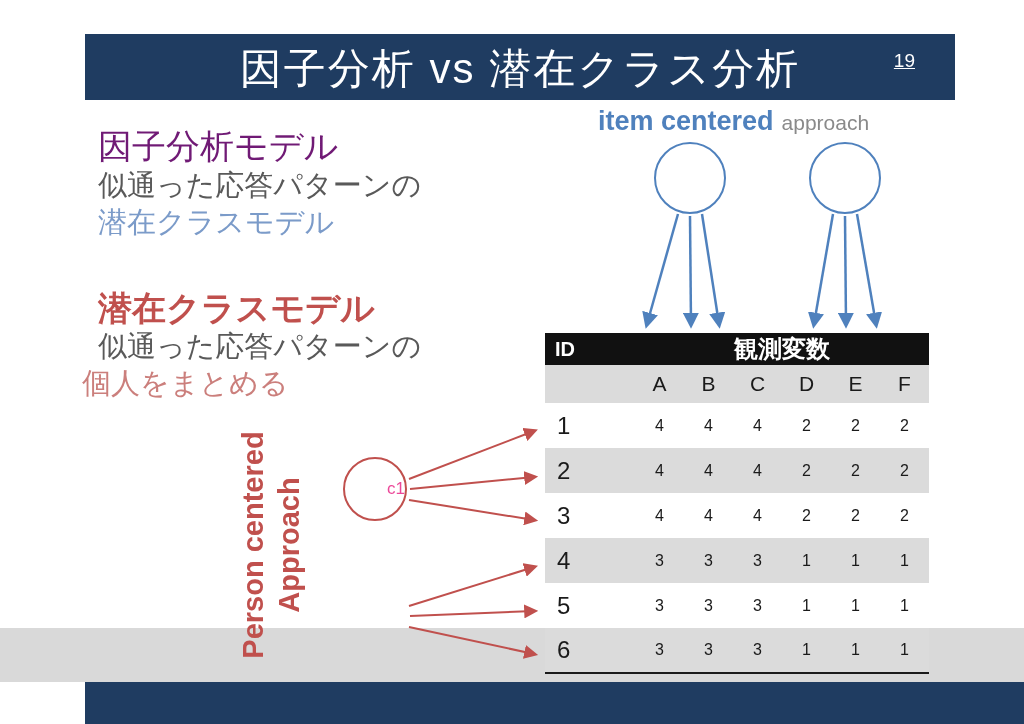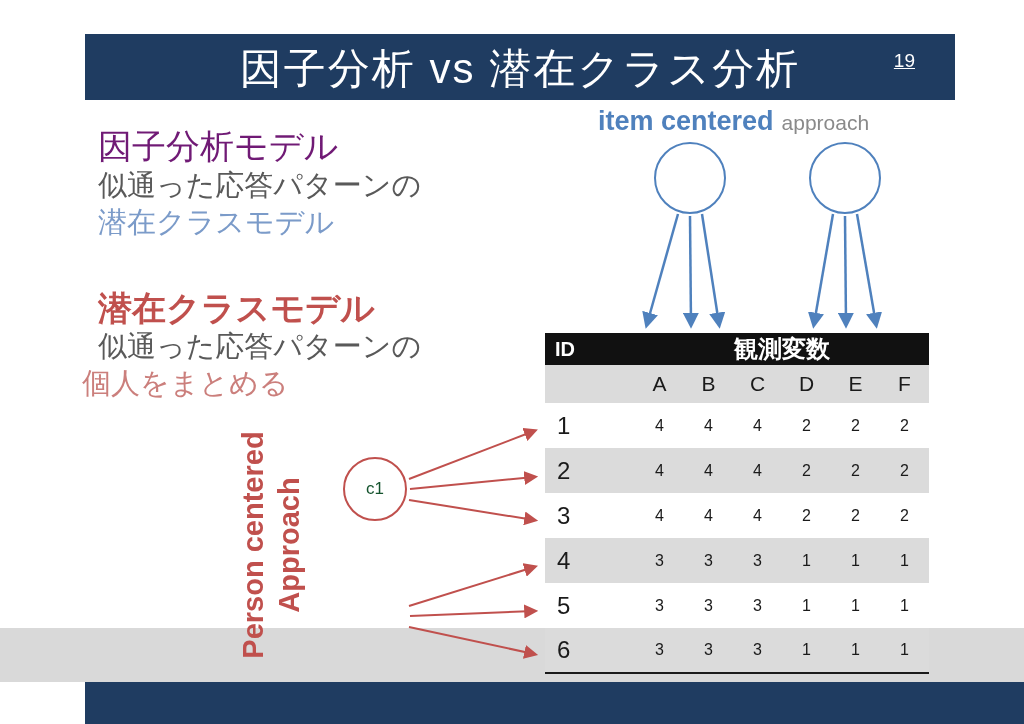--- a/index.html
+++ b/index.html
@@ -37,21 +37,21 @@
     color:#C0504D; font-weight:bold; font-size:29px; line-height:1.25; z-index:2; }
 
   
   .latent-circle { position:absolute; width:72px; height:72px; border:2px solid #4F81BD;
     border-radius:50%; background:#fff; z-index:3; }
   .latent-circle.c-left  { left:654px; top:142px; }
   .latent-circle.c-right { left:809px; top:142px; }
 
   .class-circle { position:absolute; width:64px; height:64px; border:2px solid #C0504D;
     border-radius:50%; background:#fff; z-index:3; display:flex; align-items:center;
-    justify-content:center; font-size:17px; color:#14532d; }
+    justify-content:flex-end; font-size:17px; color:#ec4899; }
   .class-circle.c1 { left:343px; top:457px; }
   .class-circle.c2 { left:343px; top:584px; }
 
   
   .obs-table { position:absolute; left:545px; top:333px; border-collapse:collapse;
     table-layout:fixed; z-index:2; border-bottom:2px solid #1a1a1a; }
   .obs-table th, .obs-table td { padding:0; }
   .obs-table tr.hdr th { background:#111111; color:#fff; height:30px; }
   .obs-table tr.hdr .id-h  { text-align:left; padding-left:10px; font-size:20px; font-weight:bold; }
   .obs-table tr.hdr .grp-h { font-size:24px; font-weight:bold; }

